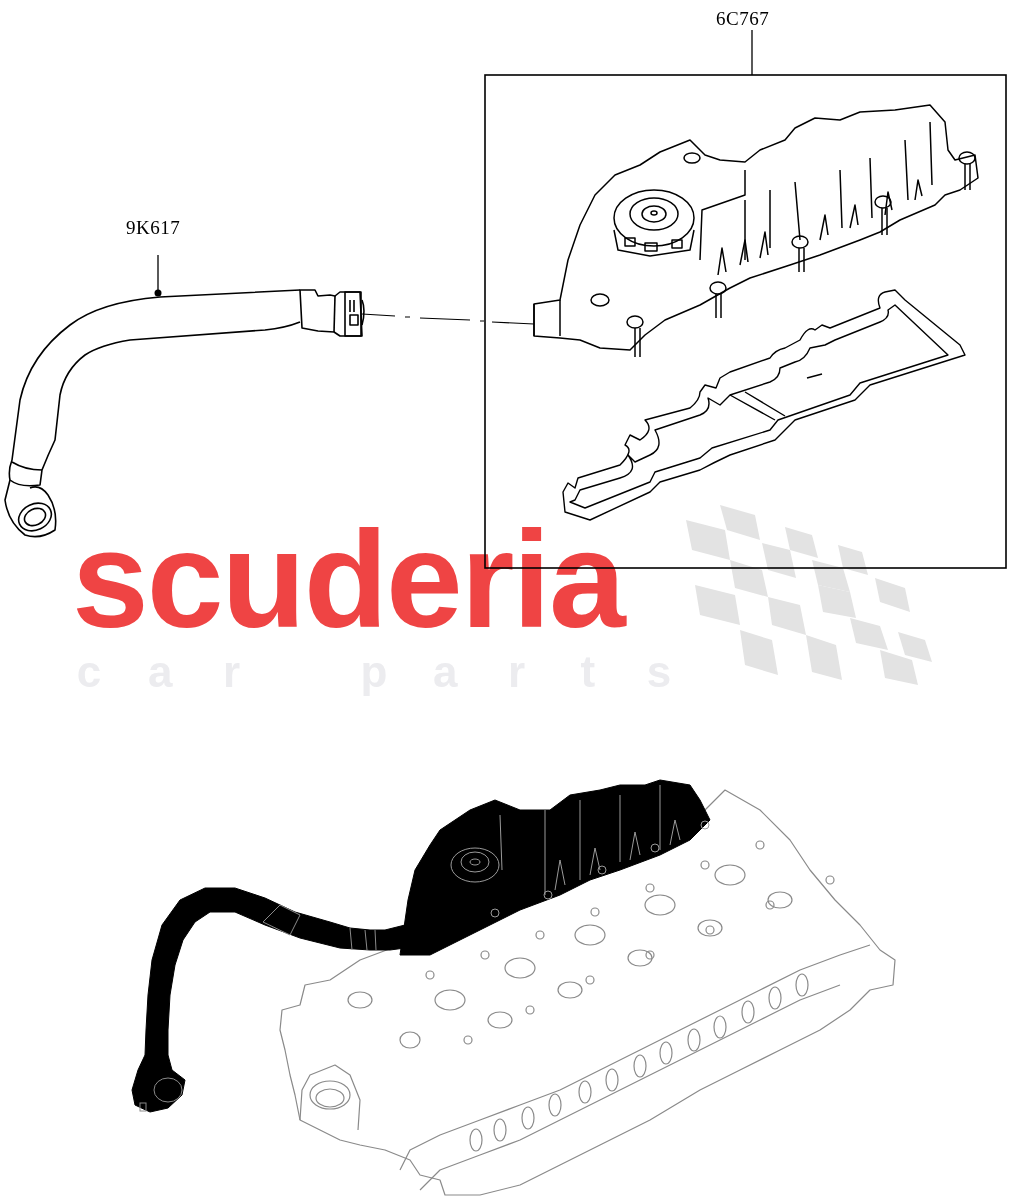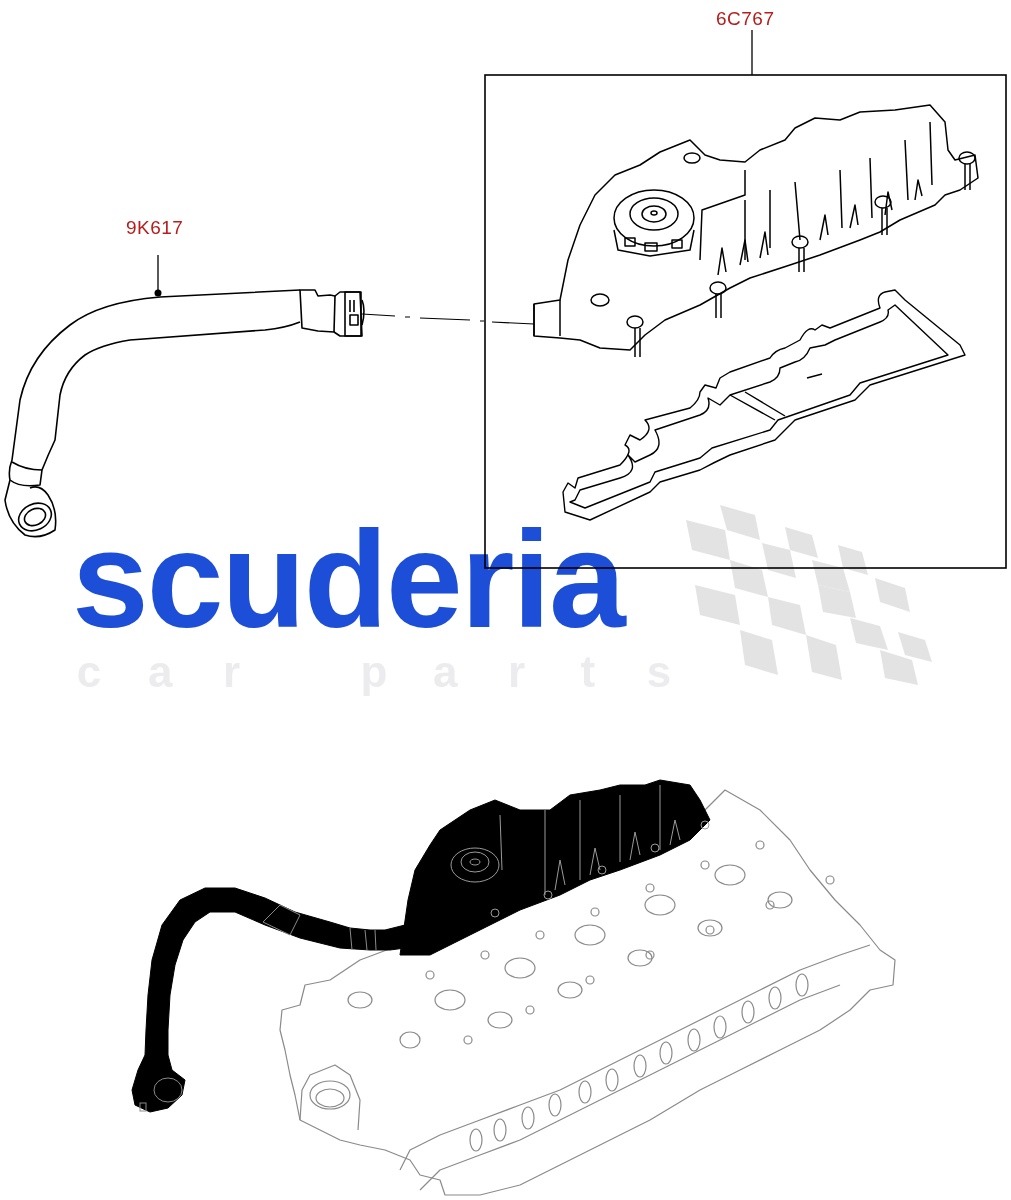--- a/index.html
+++ b/index.html
@@ -1,22 +1,22 @@
 <!DOCTYPE html>
 <html><head>
 <meta charset="utf-8">
 <style>
   html, body { margin: 0; padding: 0; background: #ffffff; }
   body { width: 1011px; height: 1200px; position: relative; overflow: hidden;
          font-family: "Liberation Sans", sans-serif; }
   .layer { position: absolute; left: 0; top: 0; width: 1011px; height: 1200px; }
-  .callout { position: absolute; color: #b91c1c; font-size: 19px;
-             font-family: Liberation Sans, sans-serif; letter-spacing: 0.5px; line-height: 1; }
+  .callout { position: absolute; color: #000000; font-size: 19px;
+             font-family: Liberation Serif, serif; letter-spacing: 0.5px; line-height: 1; }
   .wm-main { position: absolute; left: 72px; top: 510px; font-size: 138px; font-weight: bold;
-             color: #1d4ed8; letter-spacing: -2px; line-height: 1; white-space: nowrap;
+             color: #ef4444; letter-spacing: -2px; line-height: 1; white-space: nowrap;
              font-family: "Liberation Sans", sans-serif; }
   .wm-sub { position: absolute; left: 74px; top: 650px; width: 600px; font-size: 44px; font-weight: bold;
             color: #ececef; line-height: 1; white-space: nowrap; display: flex; justify-content: space-between;
             font-family: "Liberation Sans", sans-serif; }
   .wm-sub span { display: inline-block; width: 30px; text-align: center; }
 </style>
 </head>
 <body>
 
 <div class="wm-main">scuderia</div>

